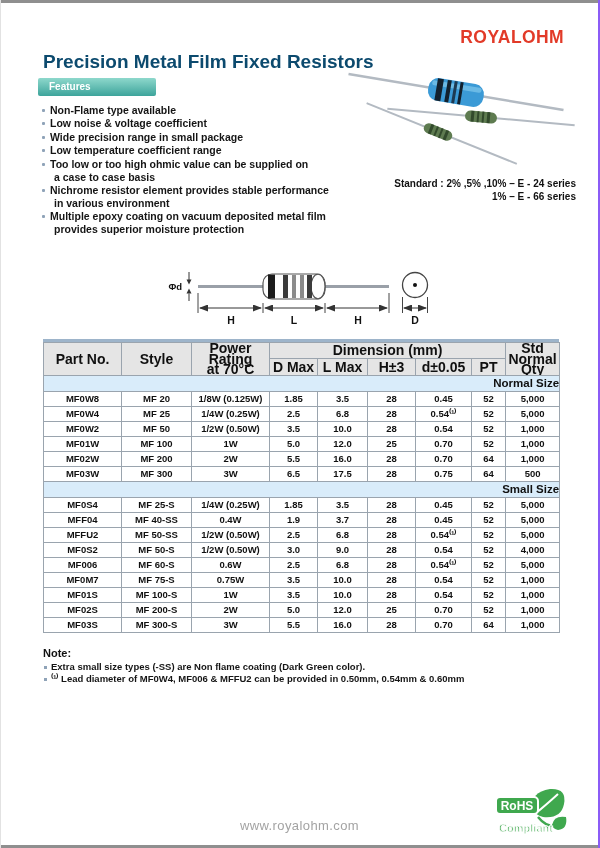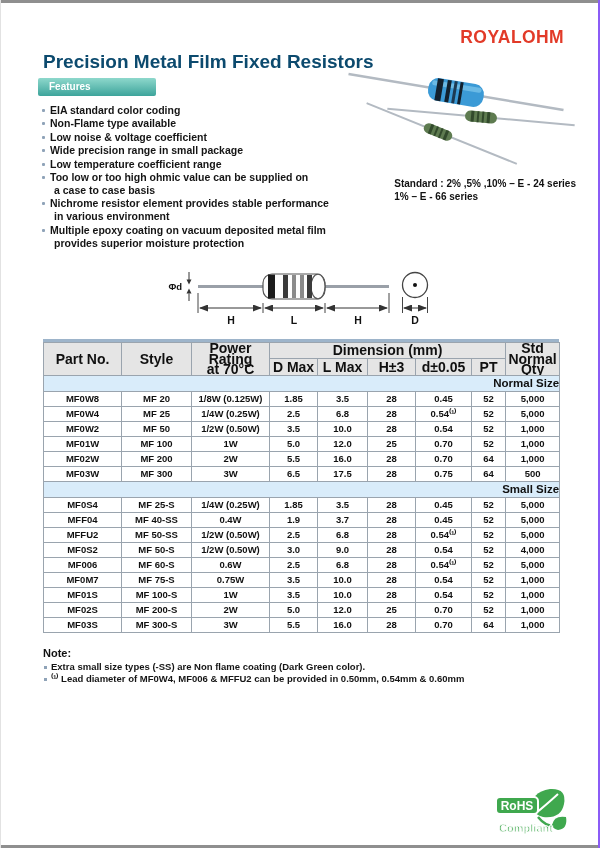--- a/index.html
+++ b/index.html
@@ -14,21 +14,21 @@
   .badge{position:absolute;left:37px;top:78px;width:107px;height:18px;border-radius:2px;
          background:linear-gradient(180deg,#8ed8cc,#3da49b);color:#fff;font-size:10px;
          font-weight:bold;line-height:18px;padding-left:11px;}
   .features{position:absolute;left:40px;top:104px;width:310px;margin:0;padding:0;list-style:none;
             font-size:10.5px;font-weight:bold;line-height:12.9px;color:#151515;}
   .features li{position:relative;padding-left:9px;margin:0 0 .5px 0;}
   .features li::before{content:"";position:absolute;left:1px;top:5px;width:3px;height:3px;
             background:#8fa3b8;border-radius:1px;}
   .features .cont{padding-left:4px;}
   .photo{position:absolute;left:330px;top:64px;}
-  .standard{position:absolute;right:22px;top:178px;text-align:left;font-size:10px;
+  .standard{position:absolute;right:22px;top:178px;text-align:right;font-size:10px;
             font-weight:bold;line-height:12.5px;color:#111;}
   .diagram{position:absolute;left:60px;top:253px;}
   .tablewrap{position:absolute;left:42px;top:339px;width:516px;border-top:3px solid #9db4ca;}
   table{border-collapse:collapse;width:516px;table-layout:fixed;font-family:"Liberation Sans",sans-serif;}
   th,td{border:1px solid #9aa4ae;text-align:center;vertical-align:middle;overflow:hidden;}
   thead th{background:#e5e5e5;font-size:14px;font-weight:bold;line-height:10.5px;
            padding:0 0;white-space:pre-line;color:#101010;}
   td.section{background:#d9ecfa;text-align:right;padding:2px 0 2px 6px;font-size:11.5px;
              font-weight:bold;color:#101010;}
   tbody td{background:#fff;font-size:9.5px;font-weight:bold;padding:1.5px 1px;line-height:11px;color:#101010;}
@@ -44,23 +44,20 @@
 <body>
 
 <div class="page">
   <div class="topbar"></div>
 
   <div class="logo">ROYALOHM</div>
   <div class="title">Precision Metal Film Fixed Resistors</div>
 
   <div class="badge">Features</div>
   <ul class="features" id="features-list">
-      <li>
-        <div>EIA standard color coding</div>
-      </li>
       <li>
         <div>Non-Flame type available</div>
       </li>
       <li>
         <div>Low noise &amp; voltage coefficient</div>
       </li>
       <li>
         <div>Wide precision range in small package</div>
       </li>
       <li>
@@ -363,20 +360,21 @@
   </div>
 
   <div class="notes">
     <div class="nlabel">Note:</div>
     <div id="notes-items">
         <div class="nitem">Extra small size types (-SS) are Non flame coating (Dark Green color).</div>
         <div class="nitem">⁽¹⁾ Lead diameter of MF0W4, MF006 &amp; MFFU2 can be provided in 0.50mm, 0.54mm &amp; 0.60mm</div>
       </div>
   </div>
 
+  <div class="url">www.royalohm.com</div>
 
   <svg class="rohs" width="74" height="54" viewBox="0 0 74 54">
     <g>
       <path d="M39,22 Q36,5 56,2 Q73,1 70,17 Q67,32 49,30 Q41,28 39,22 Z" fill="#3fa84e"></path>
       <path d="M42,26 Q52,18 64,7" stroke="#fff" stroke-width="2" fill="none"></path>
       <path d="M58,38 Q60,28 72,30 Q74,42 64,43 Q59,42 58,38 Z" fill="#3fa84e"></path>
       <path d="M44,30 Q52,40 62,39" stroke="#3fa84e" stroke-width="2.5" fill="none"></path>
     </g>
     <rect x="2" y="10" width="42" height="17" rx="4" fill="#3fa84e" stroke="#fff" stroke-width="2"></rect>
     <text x="23" y="23" text-anchor="middle" font-size="12" font-weight="bold" fill="#fff">RoHS</text>

